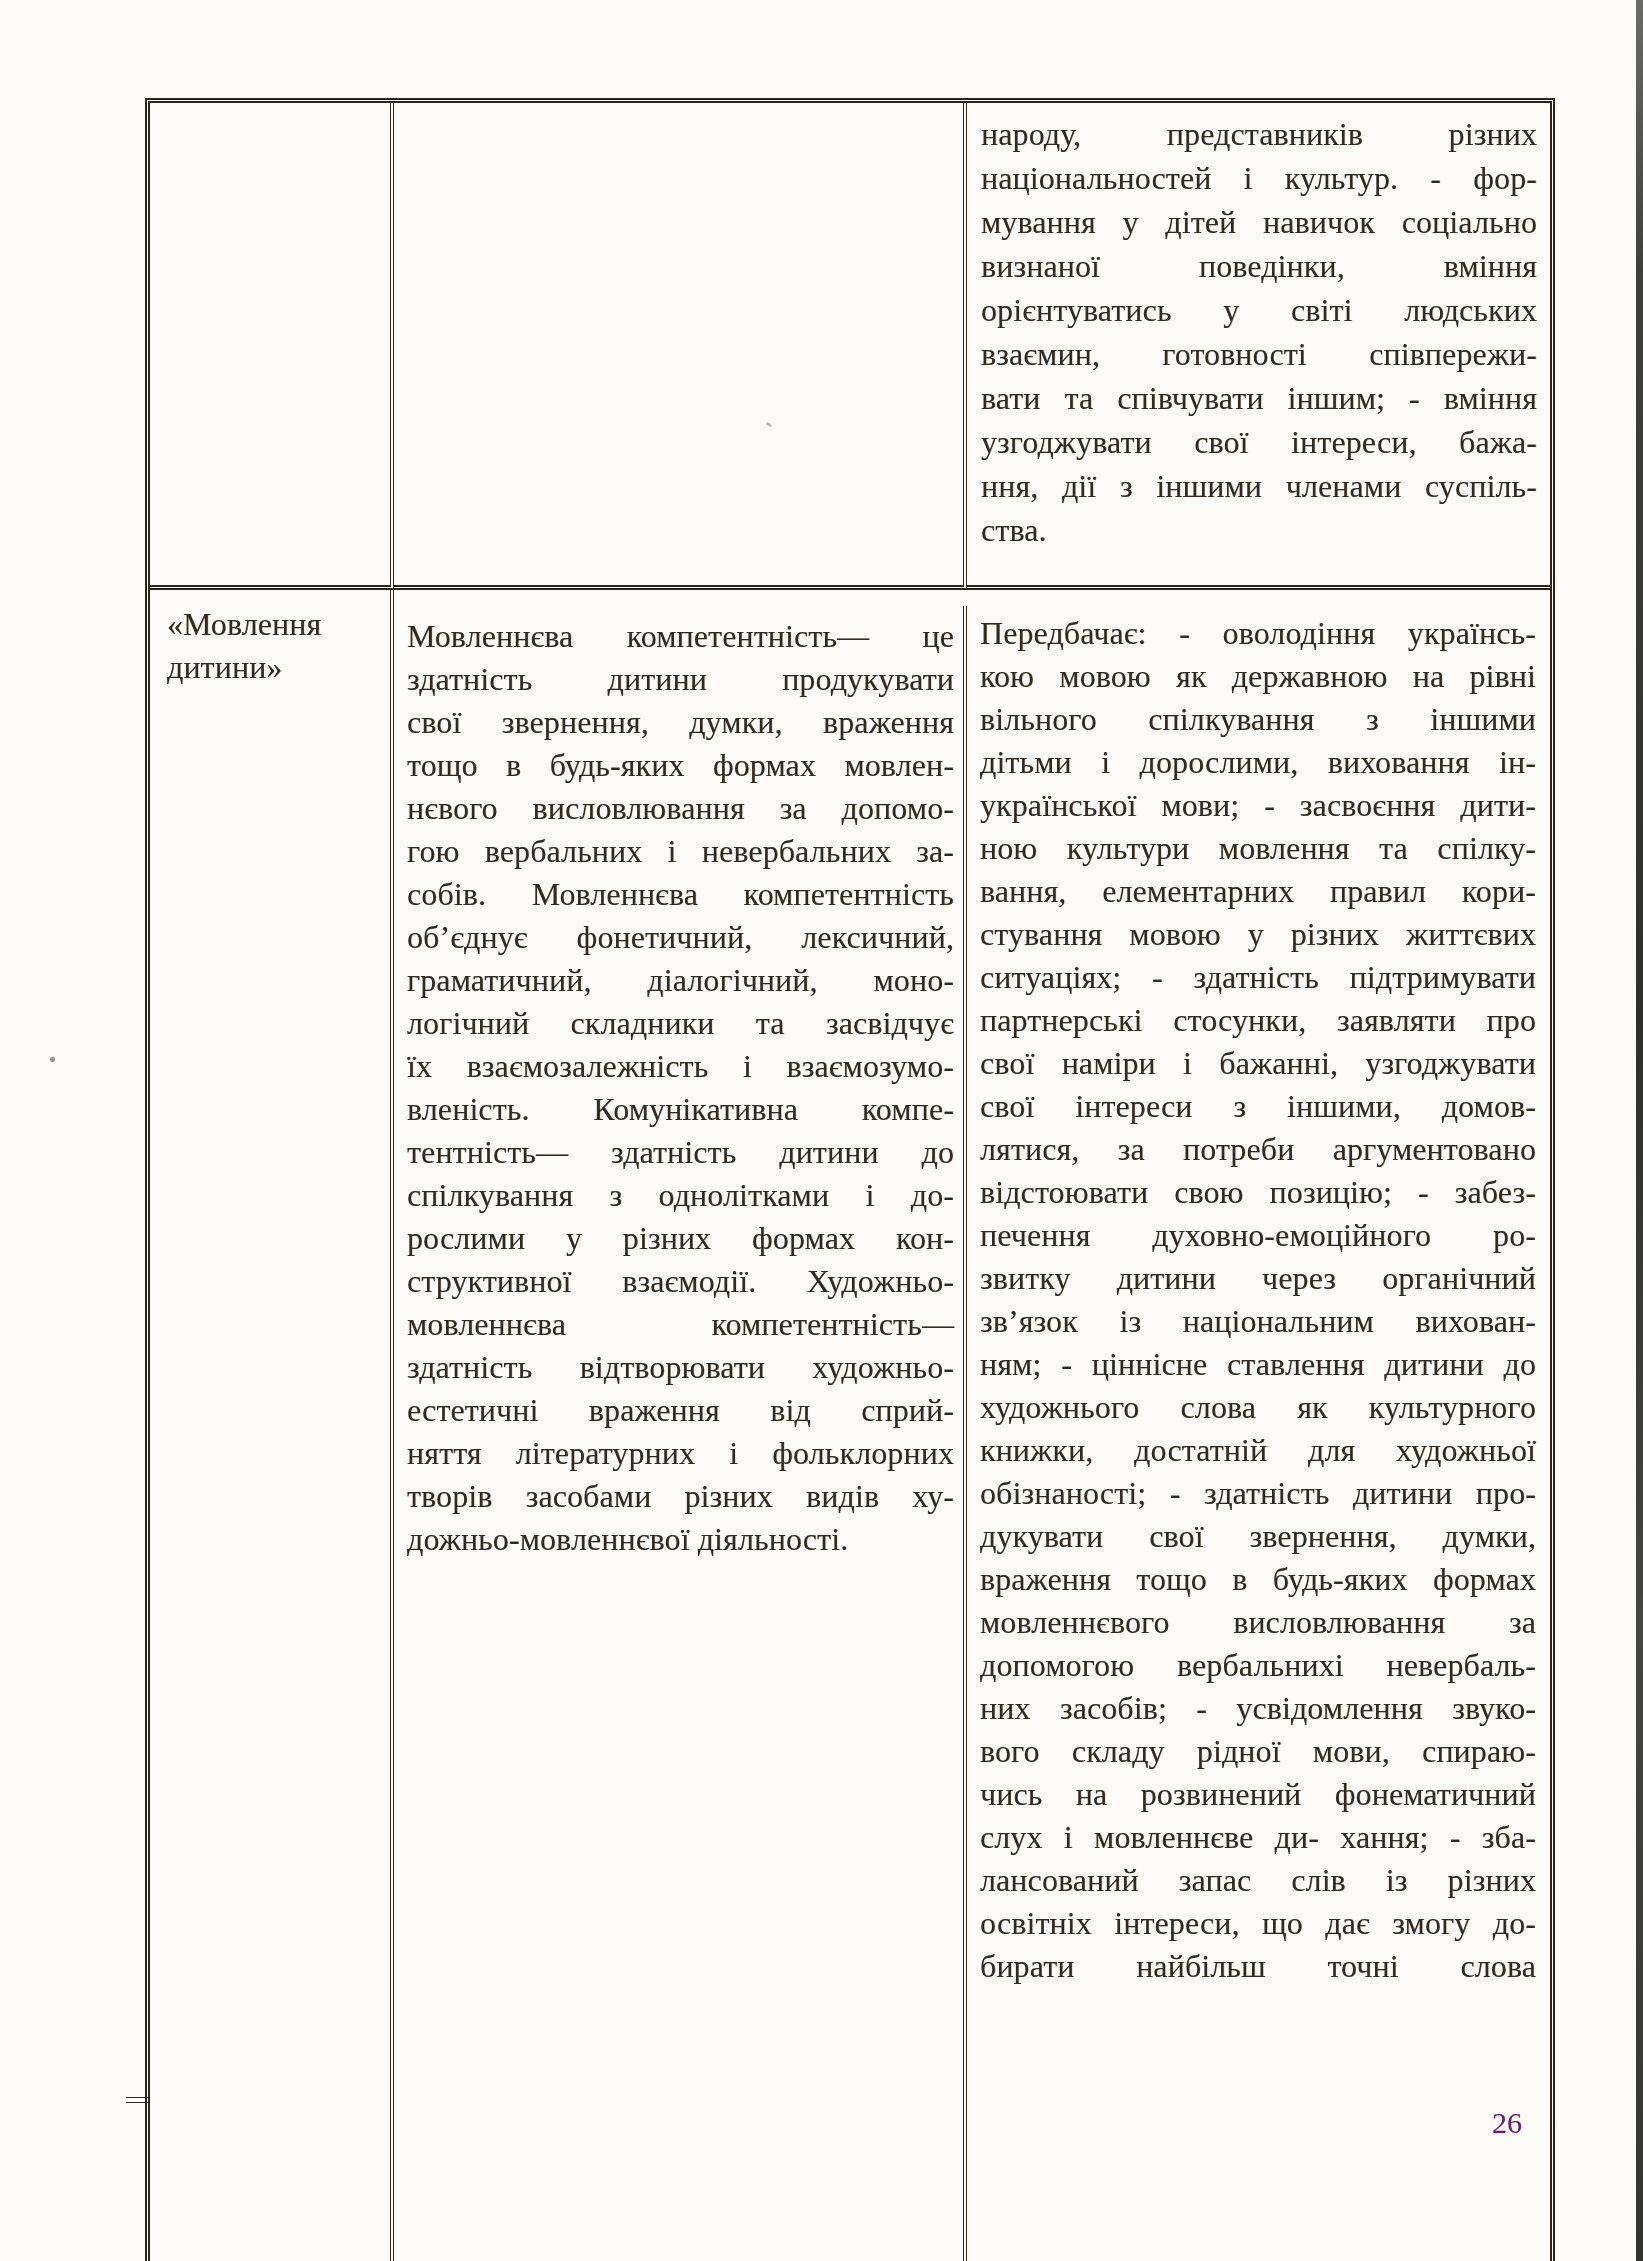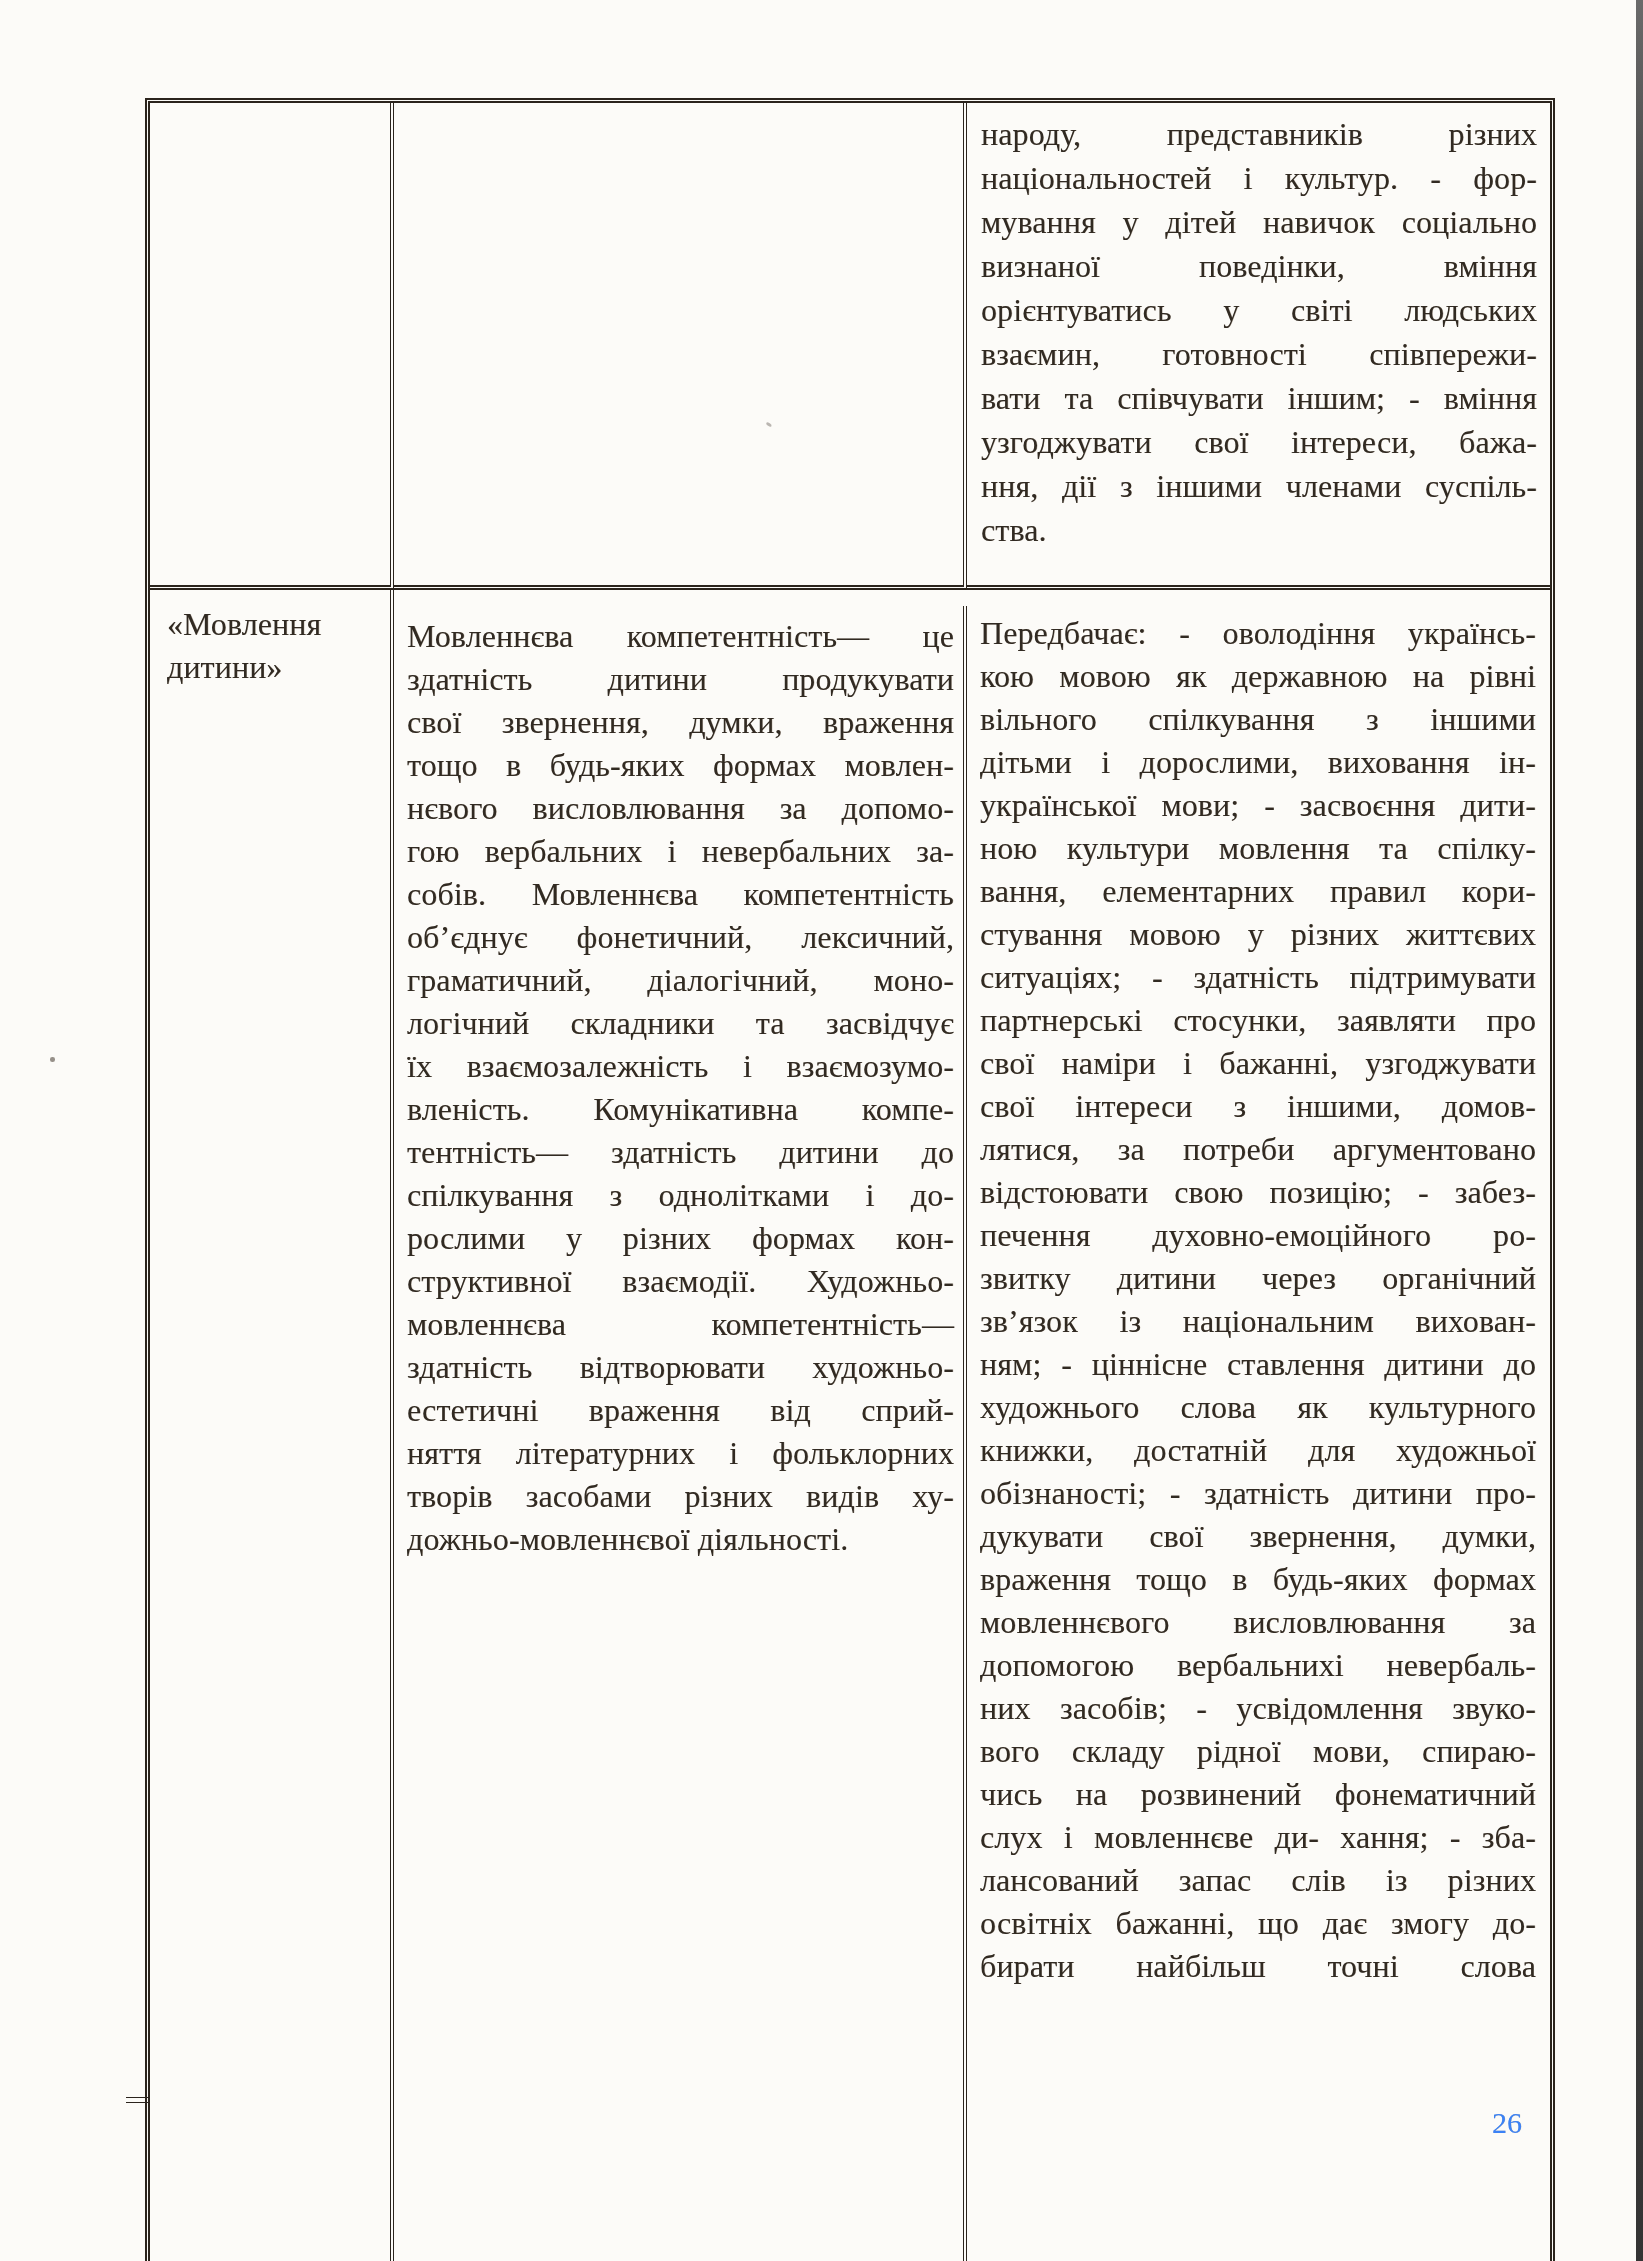--- a/index.html
+++ b/index.html
@@ -70,21 +70,21 @@
     box-sizing: border-box;
     border-top: 1.9px solid #2b241d;
     border-bottom: 1.9px solid #2b241d;
   }
   .page-number {
     position: absolute;
     top: 2108px;
     right: 122px;
     font-size: 30px;
     line-height: 30px;
-    color: #3b82f6;
+    color: #701a75;
     text-shadow: 0.3px 0.3px 0.4px rgba(80, 55, 30, 0.3);
   }
   .speck {
     position: absolute;
     background: #6b625a;
     border-radius: 50%;
   }
   .speck.s1 { left: 50px;  top: 1057px; width: 4.5px; height: 4.5px; opacity: 0.7; }
   .speck.s2 { left: 766px; top: 423px; width: 5.8px; height: 2.6px; opacity: 0.45; transform: rotate(35deg); }
 </style>
@@ -161,21 +161,21 @@
         <div class="line">обізнаності; - здатність дитини про-</div>
         <div class="line">дукувати свої звернення, думки,</div>
         <div class="line">враження тощо в будь-яких формах</div>
         <div class="line">мовленнєвого висловлювання за</div>
         <div class="line">допомогою вербальнихі невербаль-</div>
         <div class="line">них засобів; - усвідомлення звуко-</div>
         <div class="line">вого складу рідної мови, спираю-</div>
         <div class="line">чись на розвинений фонематичний</div>
         <div class="line">слух і мовленнєве ди- хання; - зба-</div>
         <div class="line">лансований запас слів із різних</div>
-        <div class="line">освітніх бажанні, що дає змогу до-</div>
+        <div class="line">освітніх інтереси, що дає змогу до-</div>
         <div class="line">бирати найбільш точні слова</div>
       </div>
   </div>
 
   <div class="rule-ext"></div>
 
   <div class="page-number">26</div>
 
   <div class="scan-edge"></div>
 

